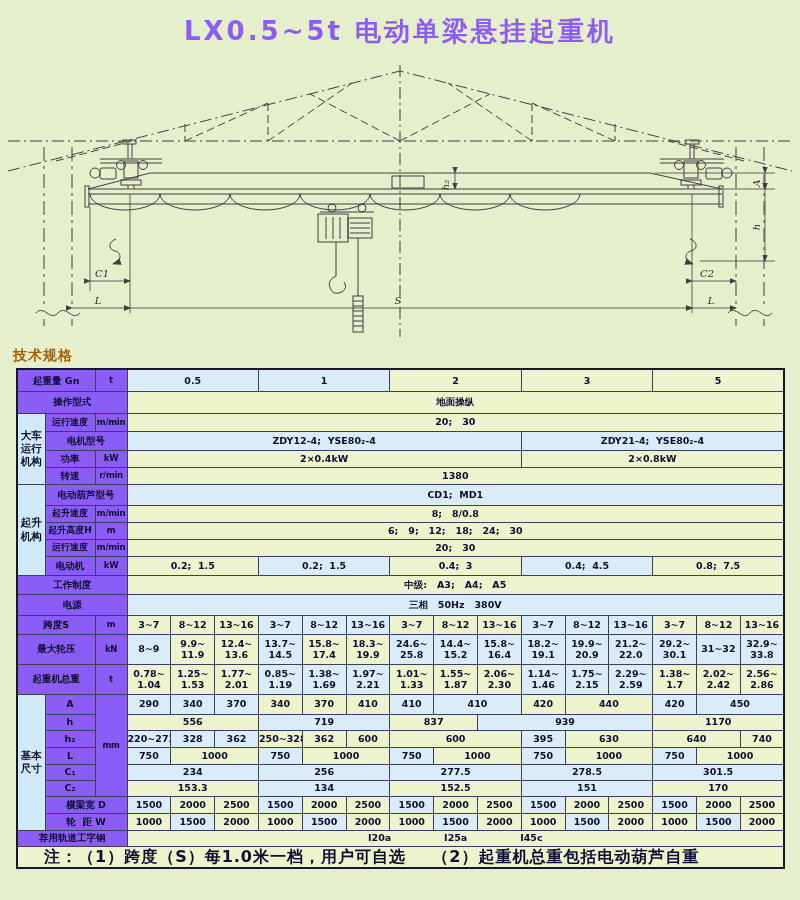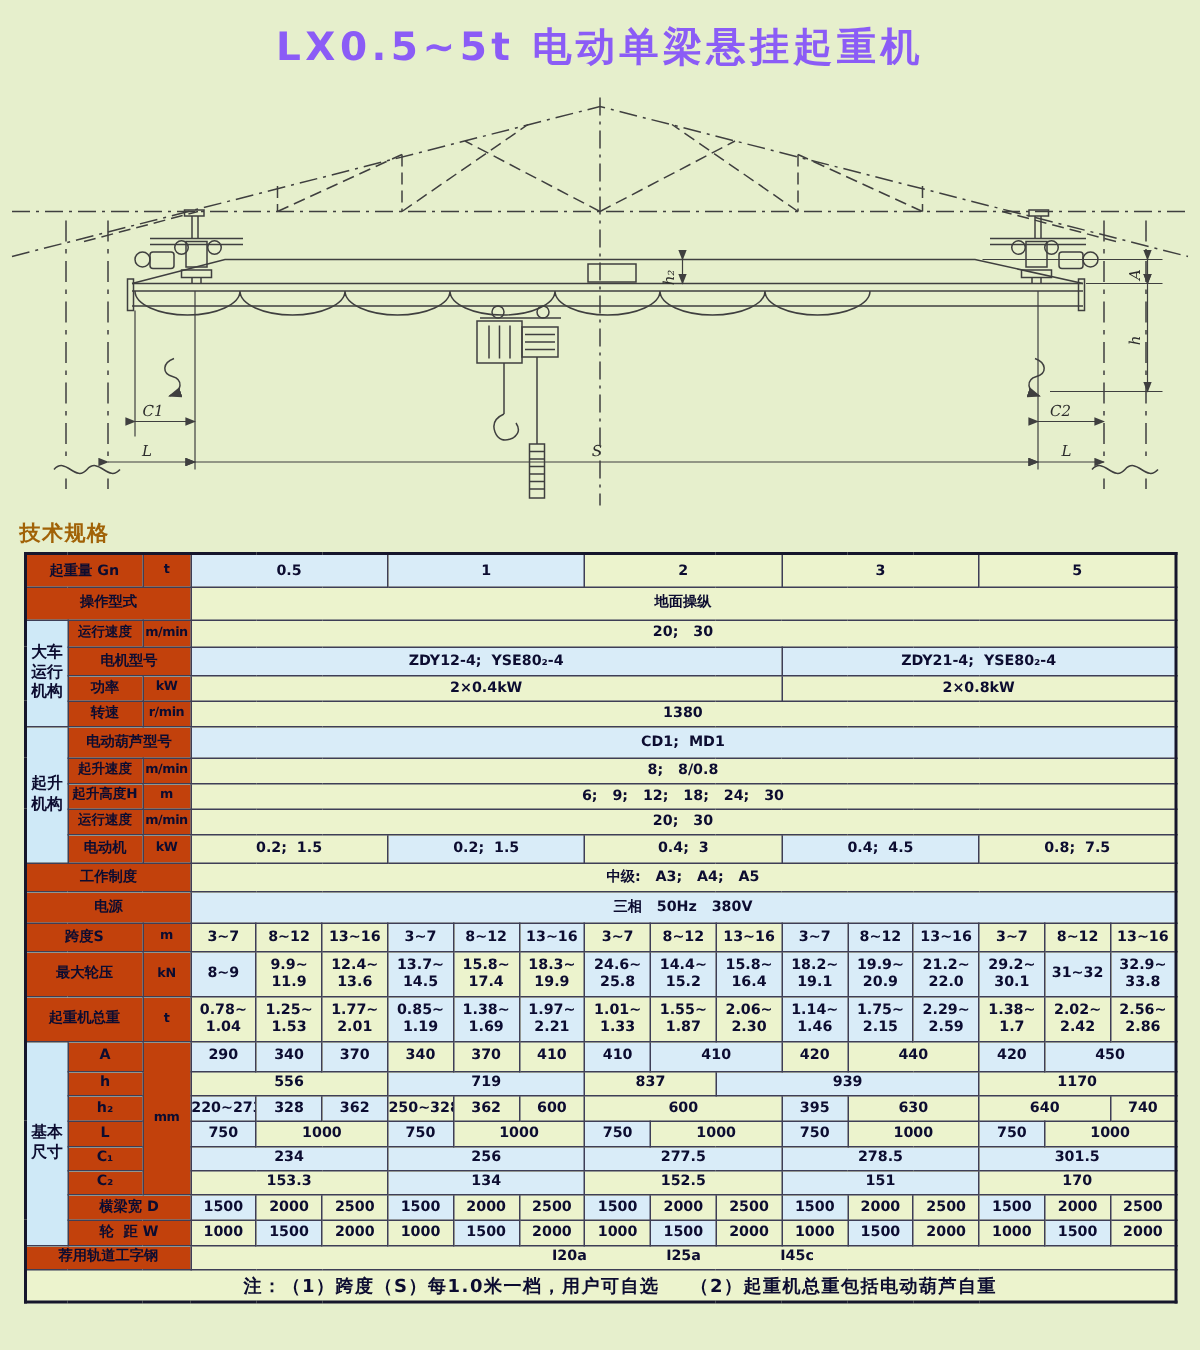--- a/index.html
+++ b/index.html
@@ -25,27 +25,27 @@
     margin-left:16px;width:768px;
     border:2px solid #16162c;
   }
   td{
     border:1px solid #3e3e56;
     text-align:center;vertical-align:middle;
     font-size:9.5px;font-weight:bold;color:#0c0c30;
     white-space:pre;line-height:1.2;
     padding:0;overflow:hidden;
   }
-  td.lab{background:#c2410c;}
+  td.lab{background:#8b5cf6;}
   td.grp{background:#cfe9f7;font-size:10.5px;line-height:1.25;}
   td.b{background:#d9ecf8;}
   td.g{background:#ecf3cd;}
   td.u{font-size:8.5px;letter-spacing:-0.3px;}
   td.s{font-size:9px;margin-top:37px;}
-  td.note{background:#ecf3cd;text-align:center;padding-left:26px;font-size:12px;letter-spacing:1px;}
+  td.note{background:#ecf3cd;text-align:left;padding-left:26px;font-size:16px;letter-spacing:1px;}
   .dim{font-family:"DejaVu Serif","Liberation Serif",serif;font-style:italic;font-size:10px;fill:#2c2c2c;}
 </style>
 </head>
 <body>
 
 <h1 class="title">LX0.5~5t 电动单梁悬挂起重机</h1>
 
 <svg class="drawing" width="800" height="296" viewBox="0 0 800 296" stroke="#3f3f3f" fill="none" stroke-width="1">
   <defs>
     <marker id="ar" markerWidth="9" markerHeight="7" refX="8" refY="3.5" orient="auto">

